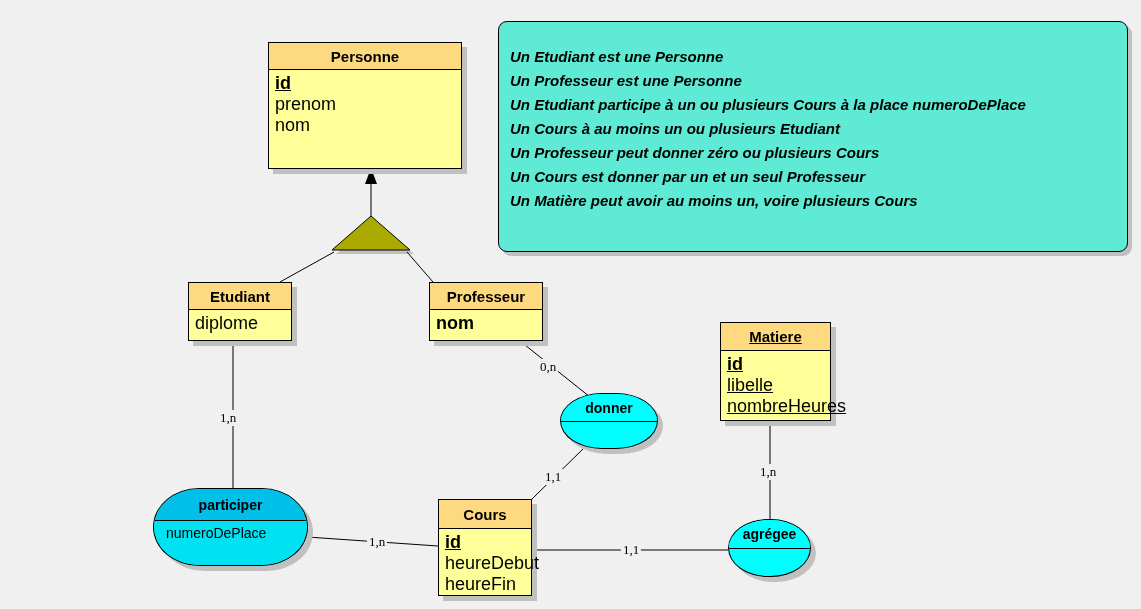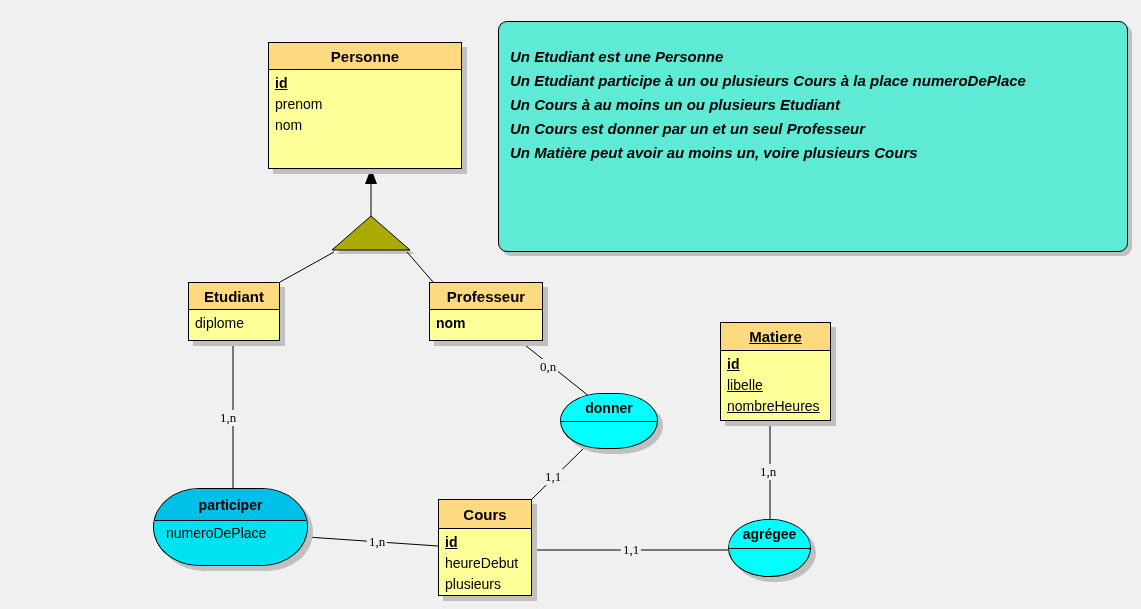--- a/index.html
+++ b/index.html
@@ -11,27 +11,27 @@
   
   .entity{
     position:absolute;z-index:2;border:1px solid #000;background:#ffff99;
     box-shadow:5px 5px 0 #c0c0c0;box-sizing:border-box;
   }
   .e-head{
     background:#fdd980;border-bottom:1px solid #000;font-weight:bold;font-size:15px;
     text-align:center;display:flex;align-items:center;justify-content:center;color:#000;
   }
   .e-body{padding:3px 6px 0 6px;}
-  .attr{font-size:14px;line-height:21px;color:#000;white-space:nowrap;}
+  .attr{font-size:18px;line-height:21px;color:#000;white-space:nowrap;}
   .attr.key{font-weight:bold;text-decoration:underline;}
   .attr.strong{font-weight:bold;}
   
   #e-personne{left:268px;top:42px;width:194px;height:127px;}
   #e-personne .e-head{height:26px;}
-  #e-etudiant{left:188px;top:282px;width:92px;height:59px;}
+  #e-etudiant{left:188px;top:282px;width:104px;height:59px;}
   #e-etudiant .e-head{height:26px;}
   #e-professeur{left:429px;top:282px;width:114px;height:59px;}
   #e-professeur .e-head{height:26px;}
   #e-matiere{left:720px;top:322px;width:111px;height:99px;text-decoration:underline;}
   #e-matiere .e-head{height:27px;}
   #e-cours{left:438px;top:499px;width:94px;height:97px;}
   #e-cours .e-head{height:28px;}
   
   .relation{
     position:absolute;z-index:2;border:1px solid #000;box-sizing:border-box;
@@ -126,21 +126,21 @@
       <div class="attr">libelle</div>
       <div class="attr">nombreHeures</div>
     </div>
   </div>
 
   <div class="entity" id="e-cours">
     <div class="e-head">Cours</div>
     <div class="e-body">
       <div class="attr key">id</div>
       <div class="attr">heureDebut</div>
-      <div class="attr">plusieurs</div>
+      <div class="attr">heureFin</div>
     </div>
   </div>
 
   <div class="relation" id="r-donner">
     <div class="r-top">donner</div>
     <div class="r-body"></div>
   </div>
 
   <div class="relation" id="r-participer">
     <div class="r-top">participer</div>
@@ -156,19 +156,21 @@
 
   <span class="card" id="c-prof-donner">0,n</span>
   <span class="card" id="c-donner-cours">1,1</span>
   <span class="card" id="c-etud-part">1,n</span>
   <span class="card" id="c-part-cours">1,n</span>
   <span class="card" id="c-cours-agr">1,1</span>
   <span class="card" id="c-mat-agr">1,n</span>
 
   <div id="notes">
     <div class="note-line">Un Etudiant est une Personne</div>
+    <div class="note-line">Un Professeur est une Personne</div>
     <div class="note-line">Un Etudiant participe à un ou plusieurs Cours à la place numeroDePlace</div>
     <div class="note-line">Un Cours à au moins un ou plusieurs Etudiant</div>
+    <div class="note-line">Un Professeur peut donner zéro ou plusieurs Cours</div>
     <div class="note-line">Un Cours est donner par un et un seul Professeur</div>
     <div class="note-line">Un Matière peut avoir au moins un, voire plusieurs Cours</div>
   </div>
 
 </div>
 
 </body></html>

